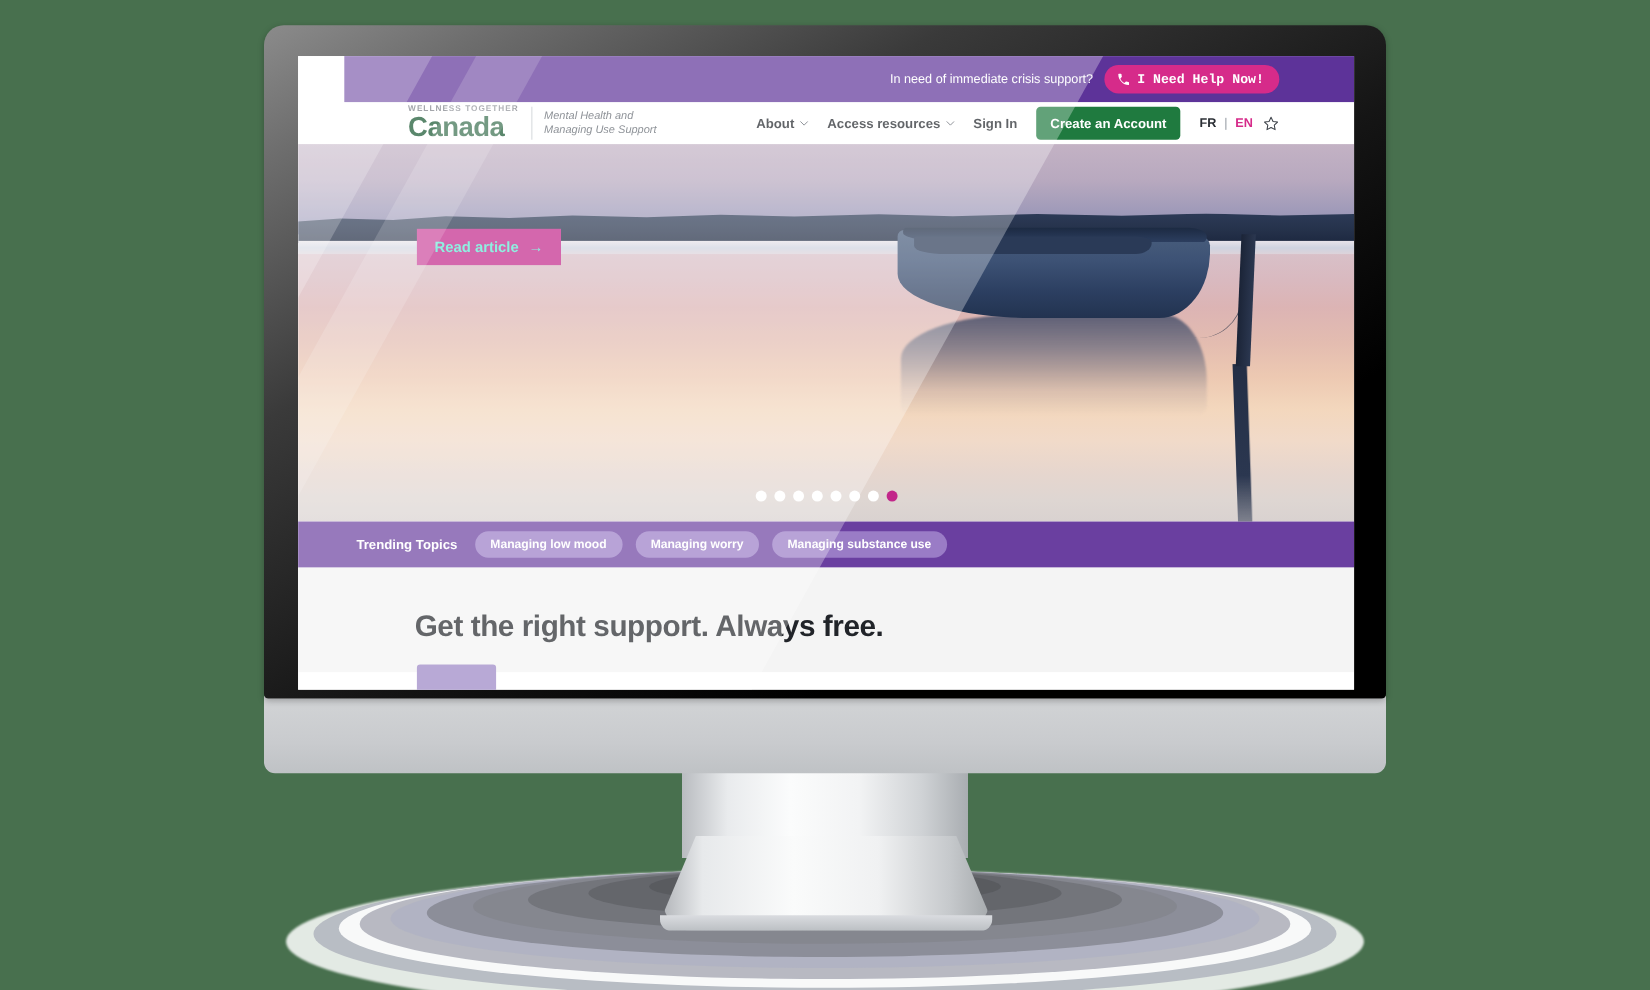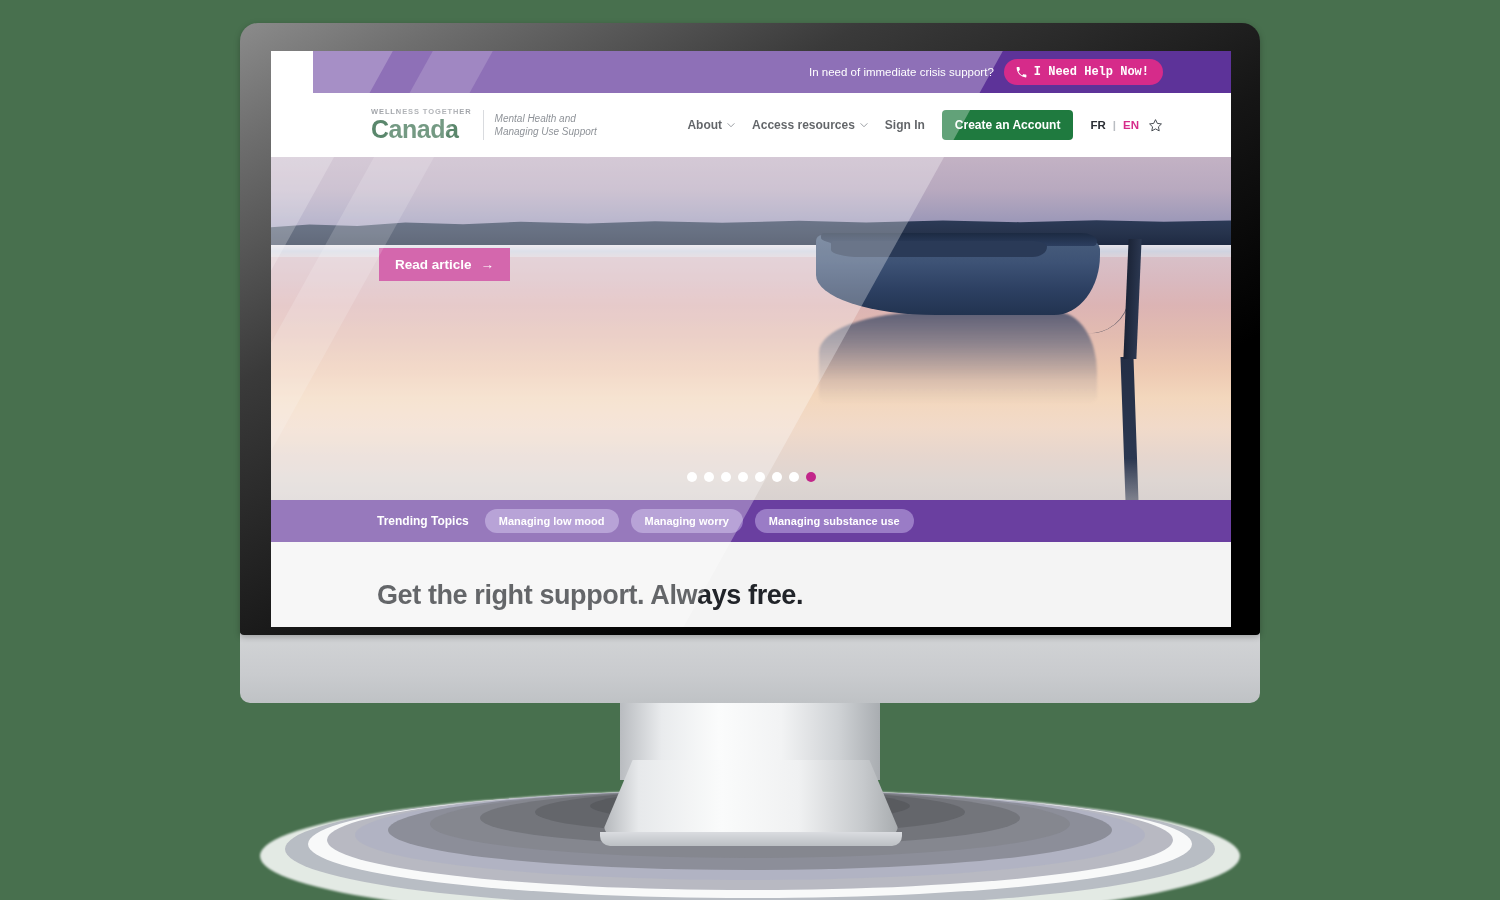--- a/index.html
+++ b/index.html
@@ -86,21 +86,21 @@
   .help-btn {
     display:flex; align-items:center; gap:6px;
     background:#d62b8a; color:#fff; border:none; border-radius:999px;
     padding: 6px 14px 6px 11px; font-size: 12px; font-weight: 700;
     cursor: pointer; font-family:Liberation Mono, monospace;
   }
   .phone-ic { width:13px; height:13px; display:block; }
 
   
   .site-header {
-    height: 64px; background:#fff;
+    height: 38px; background:#fff;
     display:flex; justify-content:space-between;
     padding: 0 68px 0 100px;
   }
   .brand { display:flex; align-items:center; gap: 11px; }
   .brand-left { line-height: 1; }
   .brand-kicker { font-size: 7.5px; letter-spacing: .9px; font-weight:700; color:#7b7f86; }
   .brand-word { font-size: 25px; font-weight: 800; color:#14532d; letter-spacing:-.5px; margin-top:2px; }
   .brand-rule { width:1px; height: 30px; background:#c9ccd1; }
   .brand-tag { font-size: 10px; color:#5e646c; line-height:1.35;font-style:italic; }
 
@@ -184,35 +184,35 @@
   .hero-copy { position:absolute; left:108px; top:58px; }
   .hero-title {
     display:inline; color:#fff; font-size: 30px; font-weight: 800;
     line-height: 1.45; background:#5d3399;
     box-decoration-break: clone; -webkit-box-decoration-break: clone;
     padding: 4px 10px; letter-spacing:-.3px;
   }
   .hero-title-wrap { max-width: 430px; }
   .read-btn {
     display:inline-flex; align-items:center; gap:9px;
-    margin-top: 15px; background:#c2268a; color:#ffffff; border:none;
+    margin-top: 1px; background:#c2268a; color:#5eead4; border:none;
     padding: 9px 16px; font-size: 13.5px; font-weight: 700; cursor:pointer;
     font-family:"Liberation Sans", sans-serif;
   }
   .dots {
     position:absolute; left:0; right:0; bottom: 18px;
     display:flex; justify-content:center; gap: 7px;
   }
   .dot { width:10px; height:10px; border-radius:50%; background:#fff; cursor:pointer; }
   .dot.active { background:#c2268a; }
 
   
   .trending {
     height: 42px; background:#6a3fa0;
-    display:flex; align-items:center; gap: 12px; padding-left: 106px;
+    display:flex; align-items:center; gap: 12px; padding-left: 53px;
   }
   .trending-label { color:#fff; font-size: 12px; font-weight: 800; margin-right: 4px; }
   .chip {
     background:#9a7cc6; color:#fff; border:none; border-radius:999px;
     padding: 6px 14px; font-size: 11px; font-weight:700; cursor:pointer;
     font-family:"Liberation Sans", sans-serif; white-space:nowrap;
   }
 
   
   .section { background:#f4f4f4; height: 95px; padding: 38px 0 0 106px; position:relative; }

